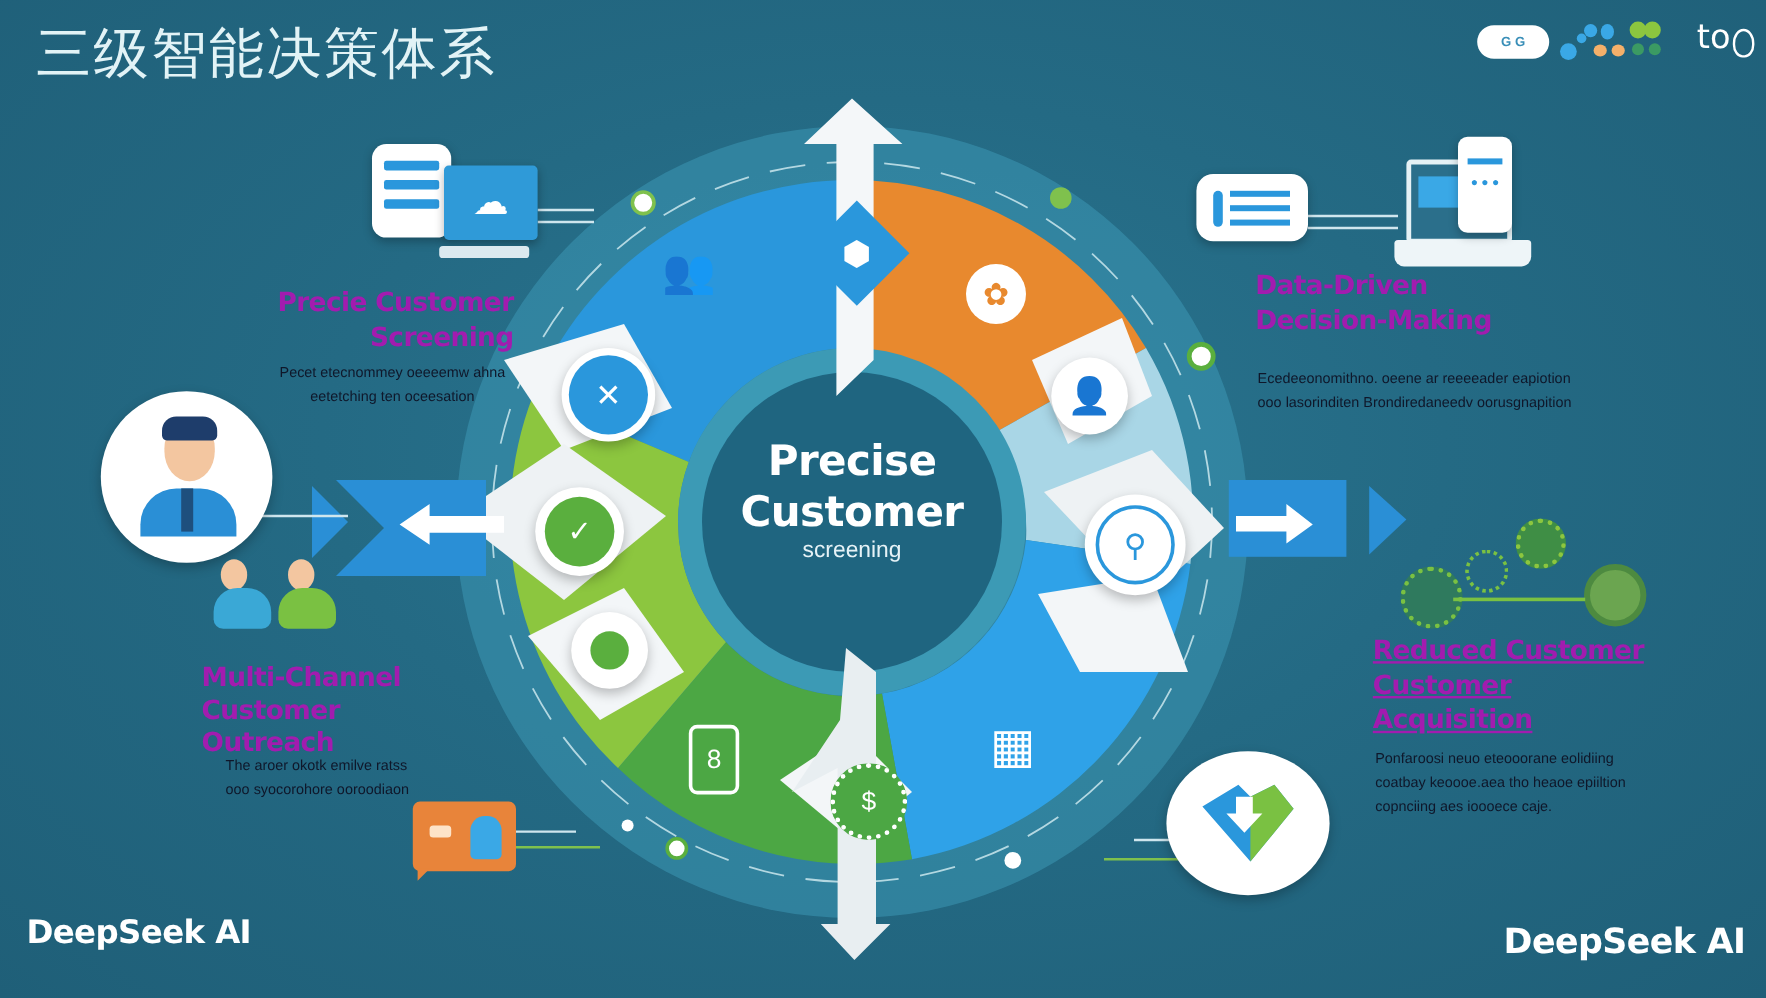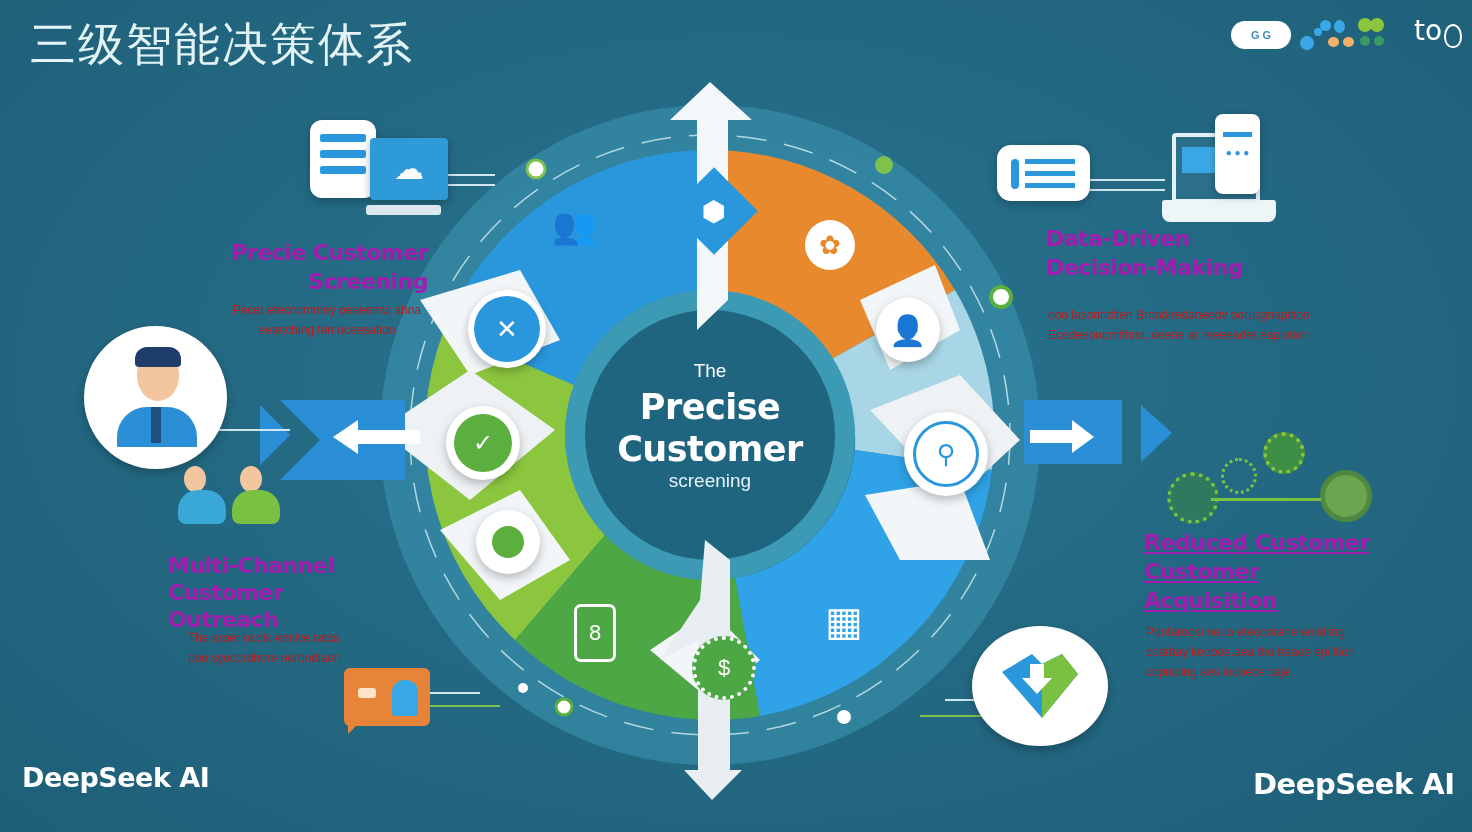--- a/index.html
+++ b/index.html
@@ -9,21 +9,21 @@
     font-family: "Liberation Sans", sans-serif;
     color:#fff;
   }
   .abs { position:absolute; }
   .title-cn {
     left:30px; top:14px; font-size:46px; color:#e2f3f6; letter-spacing:2px;
     font-family:"DejaVu Sans", sans-serif; font-weight:400;
   }
   .brand { font-family:"DejaVu Sans", sans-serif; font-weight:700; font-size:27px; color:#fff; letter-spacing:-0.5px; }
   .heading { font-family:"DejaVu Sans", sans-serif; font-weight:700; font-size:22px; line-height:29px; color:#a21caf; letter-spacing:-0.5px; }
-  .desc { font-size:12px; line-height:20px; color:#b91c1c; }
+  .desc { font-size:12px; line-height:20px; color:#0f172a; }
   .pill {
     left:1231px; top:21px; width:60px; height:28px; border-radius:14px; background:#fff;
     display:flex; align-items:center; justify-content:center; color:#3a8fb8; font-size:11px; font-weight:700;
   }
   .dot { position:absolute; border-radius:50%; }
   .card { position:absolute; background:#fff; border-radius:12px; box-shadow:0 3px 8px rgba(0,0,0,0.25); }
   .circle-white { position:absolute; border-radius:50%; background:#fff; box-shadow:0 4px 10px rgba(0,0,0,0.25); display:flex; align-items:center; justify-content:center; }
   .center-text { position:absolute; left:560px; top:360px; width:300px; text-align:center; }
   .ct-the { font-size:19px; color:#fff; }
   .ct-main { font-family:"DejaVu Sans", sans-serif; font-weight:700; font-size:35px; line-height:42px; color:#fff; letter-spacing:-0.5px;}
@@ -119,21 +119,20 @@
 <div class="abs" style="left:552px;top:205px;font-size:36px;color:#fff;">👥</div>
 <div class="abs" style="left:683px;top:180px;width:62px;height:62px;background:#2a97dc;transform:rotate(45deg);display:flex;align-items:center;justify-content:center;">
   <span style="transform:rotate(-45deg);color:#fff;font-size:28px;">⬢</span>
 </div>
 <div class="abs" style="left:805px;top:220px;width:50px;height:50px;border-radius:50%;background:#fff;color:#e8892e;font-size:26px;display:flex;align-items:center;justify-content:center;">✿</div>
 <div class="abs" style="left:574px;top:604px;width:36px;height:52px;border:3px solid #fff;border-radius:7px;color:#fff;font-size:22px;display:flex;align-items:center;justify-content:center;">8</div>
 <div class="abs" style="left:692px;top:636px;width:56px;height:56px;border-radius:50%;background:#4ca744;border:4px dotted #fff;color:#fff;font-size:22px;display:flex;align-items:center;justify-content:center;">$</div>
 <div class="abs" style="left:820px;top:598px;width:48px;height:62px;color:#fff;font-size:40px;text-align:center;">▦</div>
 
 <div class="center-text">
-  <div class="ct-the">The</div>
   <div class="ct-main" style="margin-top:4px;">Precise</div>
   <div class="ct-main">Customer</div>
   <div class="ct-sub">screening</div>
 </div>
 
 <div class="card" style="left:310px;top:120px;width:66px;height:78px;">
   <div style="margin:14px 10px 0;height:8px;background:#2a97dc;border-radius:2px;"></div>
   <div style="margin:8px 10px 0;height:8px;background:#2a97dc;border-radius:2px;"></div>
   <div style="margin:8px 10px 0;height:8px;background:#2a97dc;border-radius:2px;"></div>
 </div>
@@ -162,22 +161,22 @@
 <div class="card" style="left:1215px;top:114px;width:45px;height:80px;border-radius:8px;">
   <div style="margin:18px 8px 0;height:5px;background:#2a97dc;"></div>
   <div style="margin:10px 8px 0;color:#2a97dc;font-size:10px;text-align:center;">● ● ●</div>
 </div>
 
 <div class="abs heading" style="left:1046px;top:224px;">
   <div>Data-Driven</div>
   <div>Decision-Making</div>
 </div>
 <div class="abs desc" style="left:1048px;top:305px;width:290px;">
+  <div>Ecedeeonomithno. oeene ar reeeeader eapiotion</div>
   <div>ooo lasorinditen Brondiredaneedv oorusgnapition</div>
-  <div>Ecedeeonomithno. oeene ar reeeeader eapiotion</div>
 </div>
 
 <div class="circle-white" style="left:84px;top:326px;width:143px;height:143px;">
   <div style="position:relative;width:90px;height:110px;">
     <div style="position:absolute;left:26px;top:8px;width:42px;height:50px;background:#f3c6a0;border-radius:45% 45% 50% 50%;"></div>
     <div style="position:absolute;left:24px;top:4px;width:46px;height:20px;background:#1e3d6b;border-radius:12px 12px 4px 4px;"></div>
     <div style="position:absolute;left:6px;top:64px;width:80px;height:40px;background:#2a8fd6;border-radius:30px 30px 0 0;"></div>
     <div style="position:absolute;left:40px;top:64px;width:10px;height:36px;background:#1e4f7d;"></div>
   </div>
 </div>

